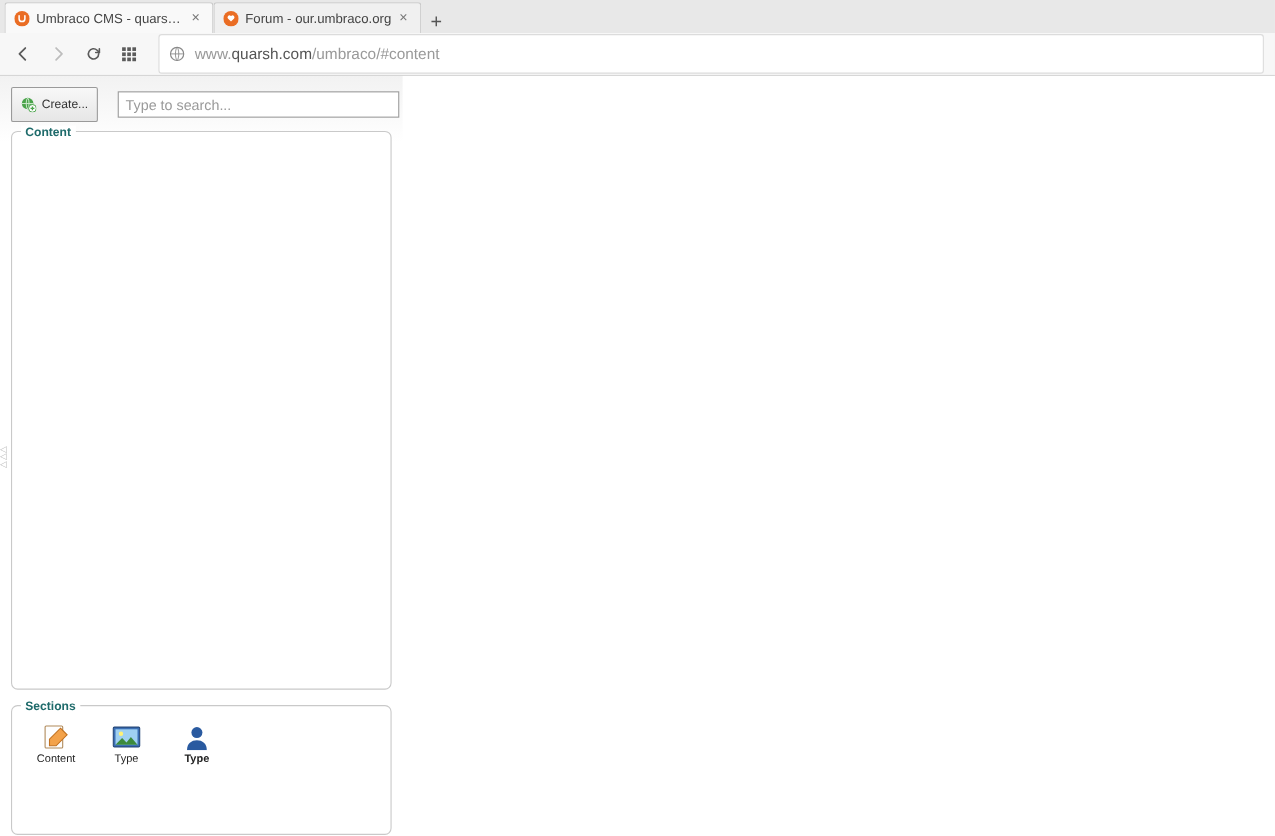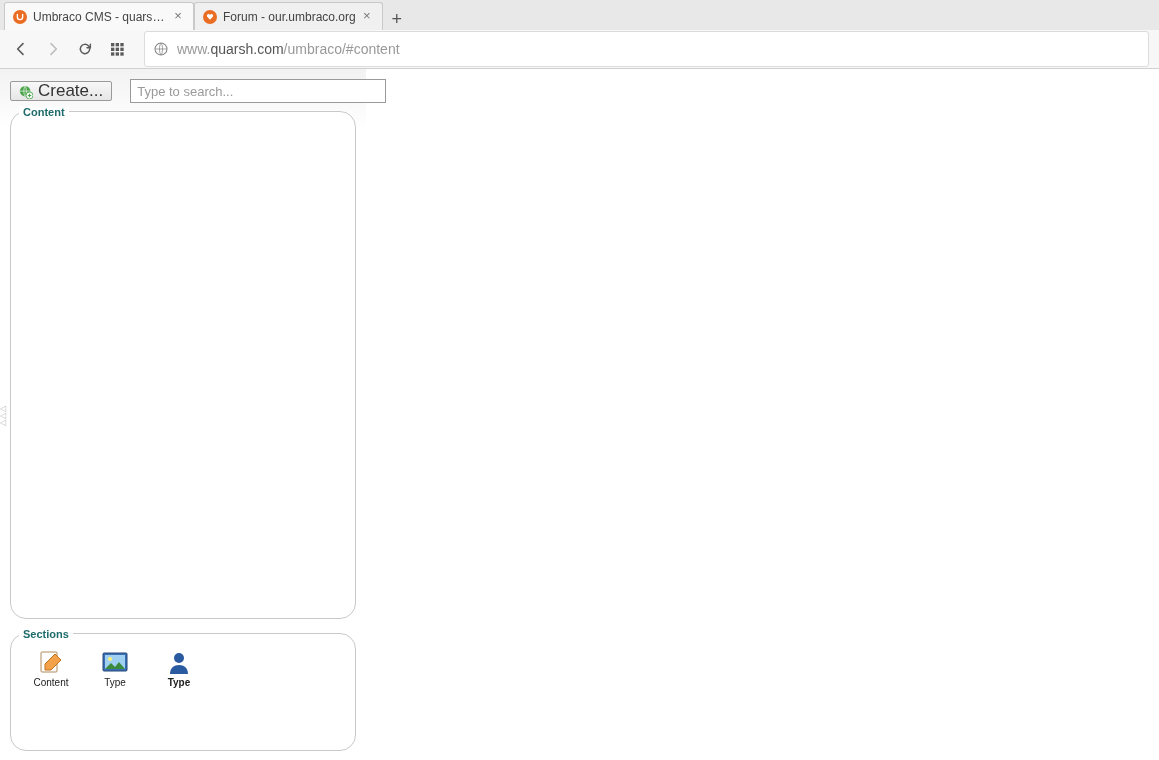--- a/index.html
+++ b/index.html
@@ -24,27 +24,27 @@
   .addr-wrap .globe { width:16px; height:16px; margin-right:8px; color:#8a8a8a;}
   .addr-wrap .url { font-size:14px; color:#999; white-space:nowrap;}
   .addr-wrap .url .host { color:#555; }
 
   
   .app { display:flex; height: calc(760px - 68px); }
   .sidebar-wrap { width: 366px; padding-left:10px; padding-top:10px; background: linear-gradient(to bottom, #f2f2f2 0, #fff 60px); position:relative;}
   .grip { position:absolute; left:0; top:50%; transform:translateY(-50%); color:#b9b9b9; font-size:8px; line-height:7px;}
 
   .top-row { display:flex; align-items:center; gap:18px; margin-bottom:8px;}
-  .create-btn { display:flex; align-items:center; height:20px; padding:0 8px; border:1px solid #9a9a9a; background: linear-gradient(#f8f8f8,#e6e6e6); border-radius:2px; cursor:pointer; gap:5px; font-size:17px; color:#333;}
+  .create-btn { display:flex; align-items:center; height:32px; padding:0 8px; border:1px solid #9a9a9a; background: linear-gradient(#f8f8f8,#e6e6e6); border-radius:2px; cursor:pointer; gap:5px; font-size:11px; color:#333;}
   .create-btn .ico { width:14px; height:14px; }
   .search-box { flex:0 0 256px; }
   .search-box input { width:256px; height:24px; border:1px solid #9a9a9a; padding:0 6px; font-size:13px; color:#0c4a6e; outline:none;}
   .search-box input::placeholder{ color:#9a9a9a;}
 
-  .panel { border:1px solid #c9c9c9; border-radius:16px; background:#fff; margin-right:10px; margin-bottom:14px; position:relative;}
+  .panel { border:1px solid #c9c9c9; border-radius:6px; background:#fff; margin-right:10px; margin-bottom:14px; position:relative;}
   .panel .panel-title { position:absolute; top:-1px; left:8px; background:#fff; padding:0 4px; font-size:11px; font-weight:bold; color:#1f6b6b; transform: translateY(-40%);}
   .panel.content { height: 508px; }
   .panel.sections { height: 118px; padding:16px 12px 8px 10px;}
 
   .section-icons { display:flex; gap:20px; padding-left:8px;}
   .sec { display:flex; flex-direction:column; align-items:center; width:44px; cursor:pointer;}
   .sec .ic { width:28px; height:24px; display:flex; align-items:center; justify-content:center;}
   .sec .lbl { font-size:10px; color:#222; margin-top:3px;}
   .sec.active .lbl { font-weight:bold;}
 

